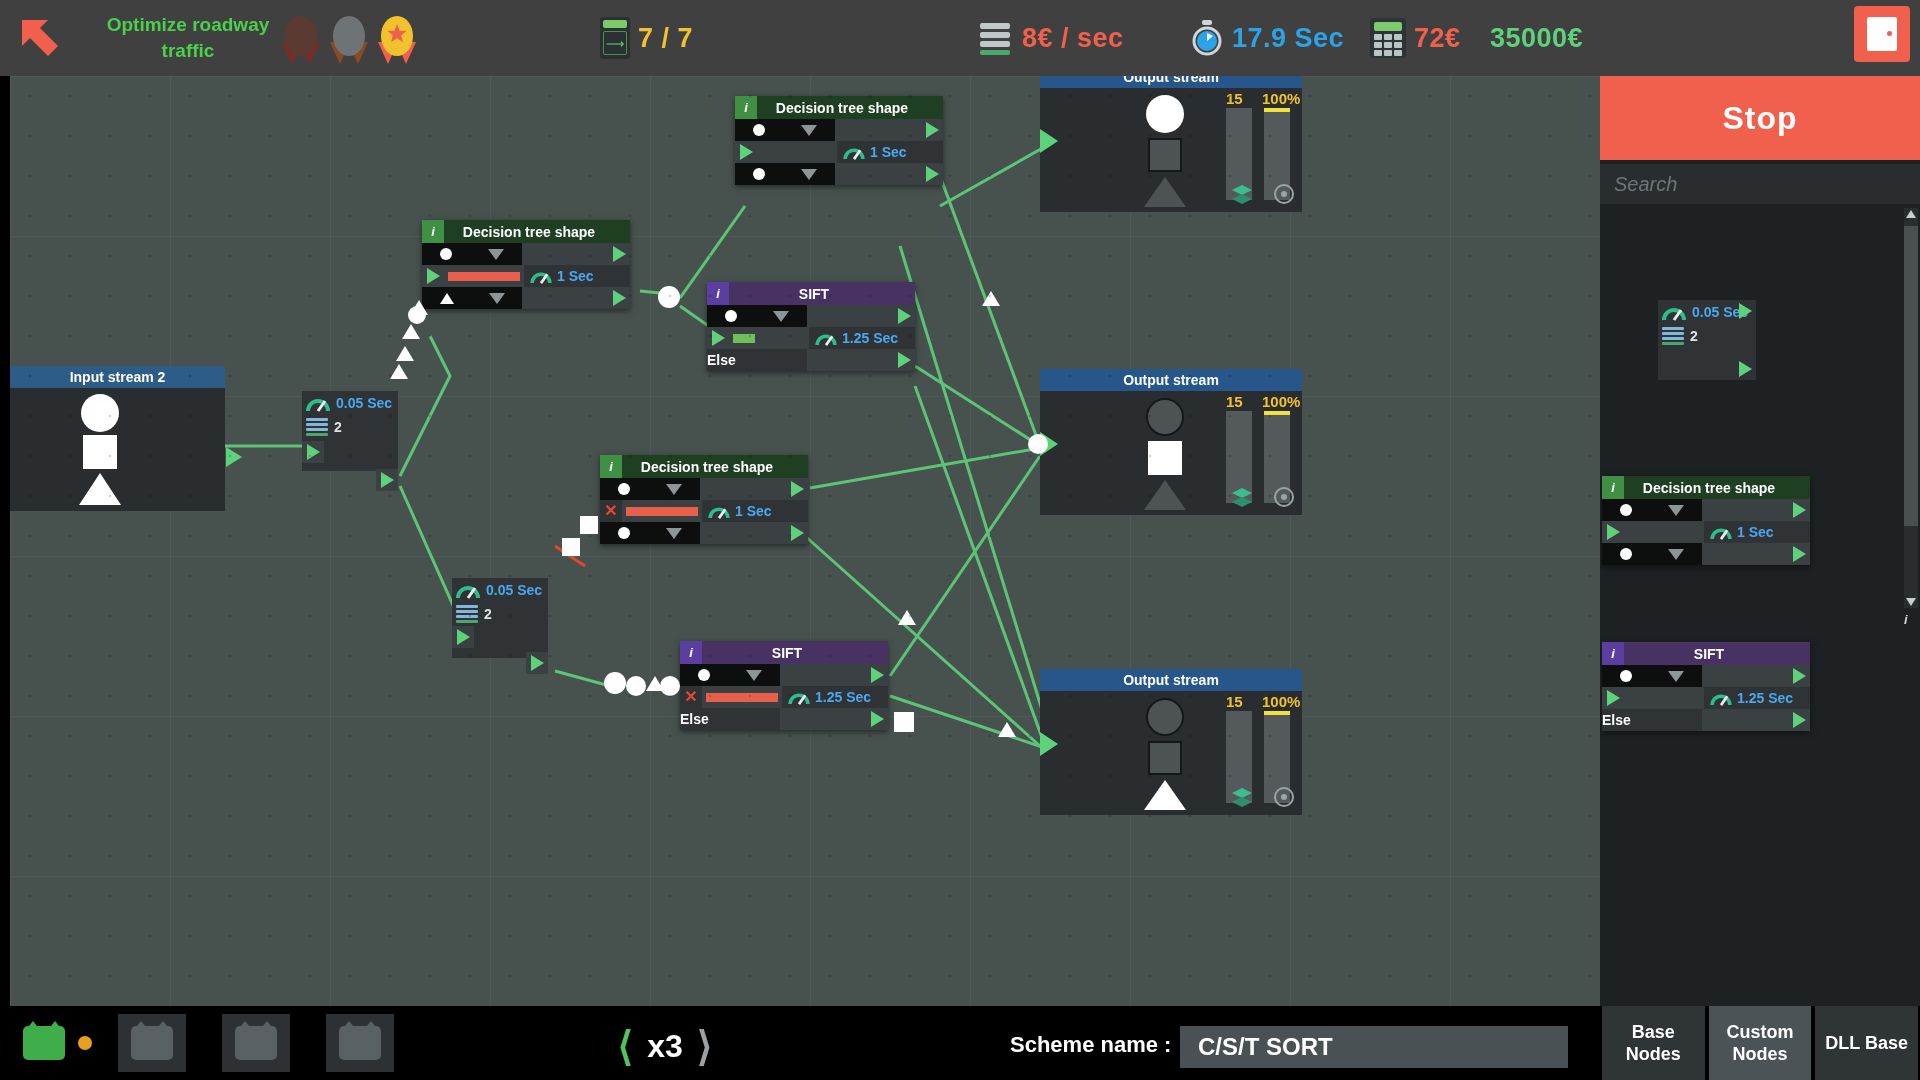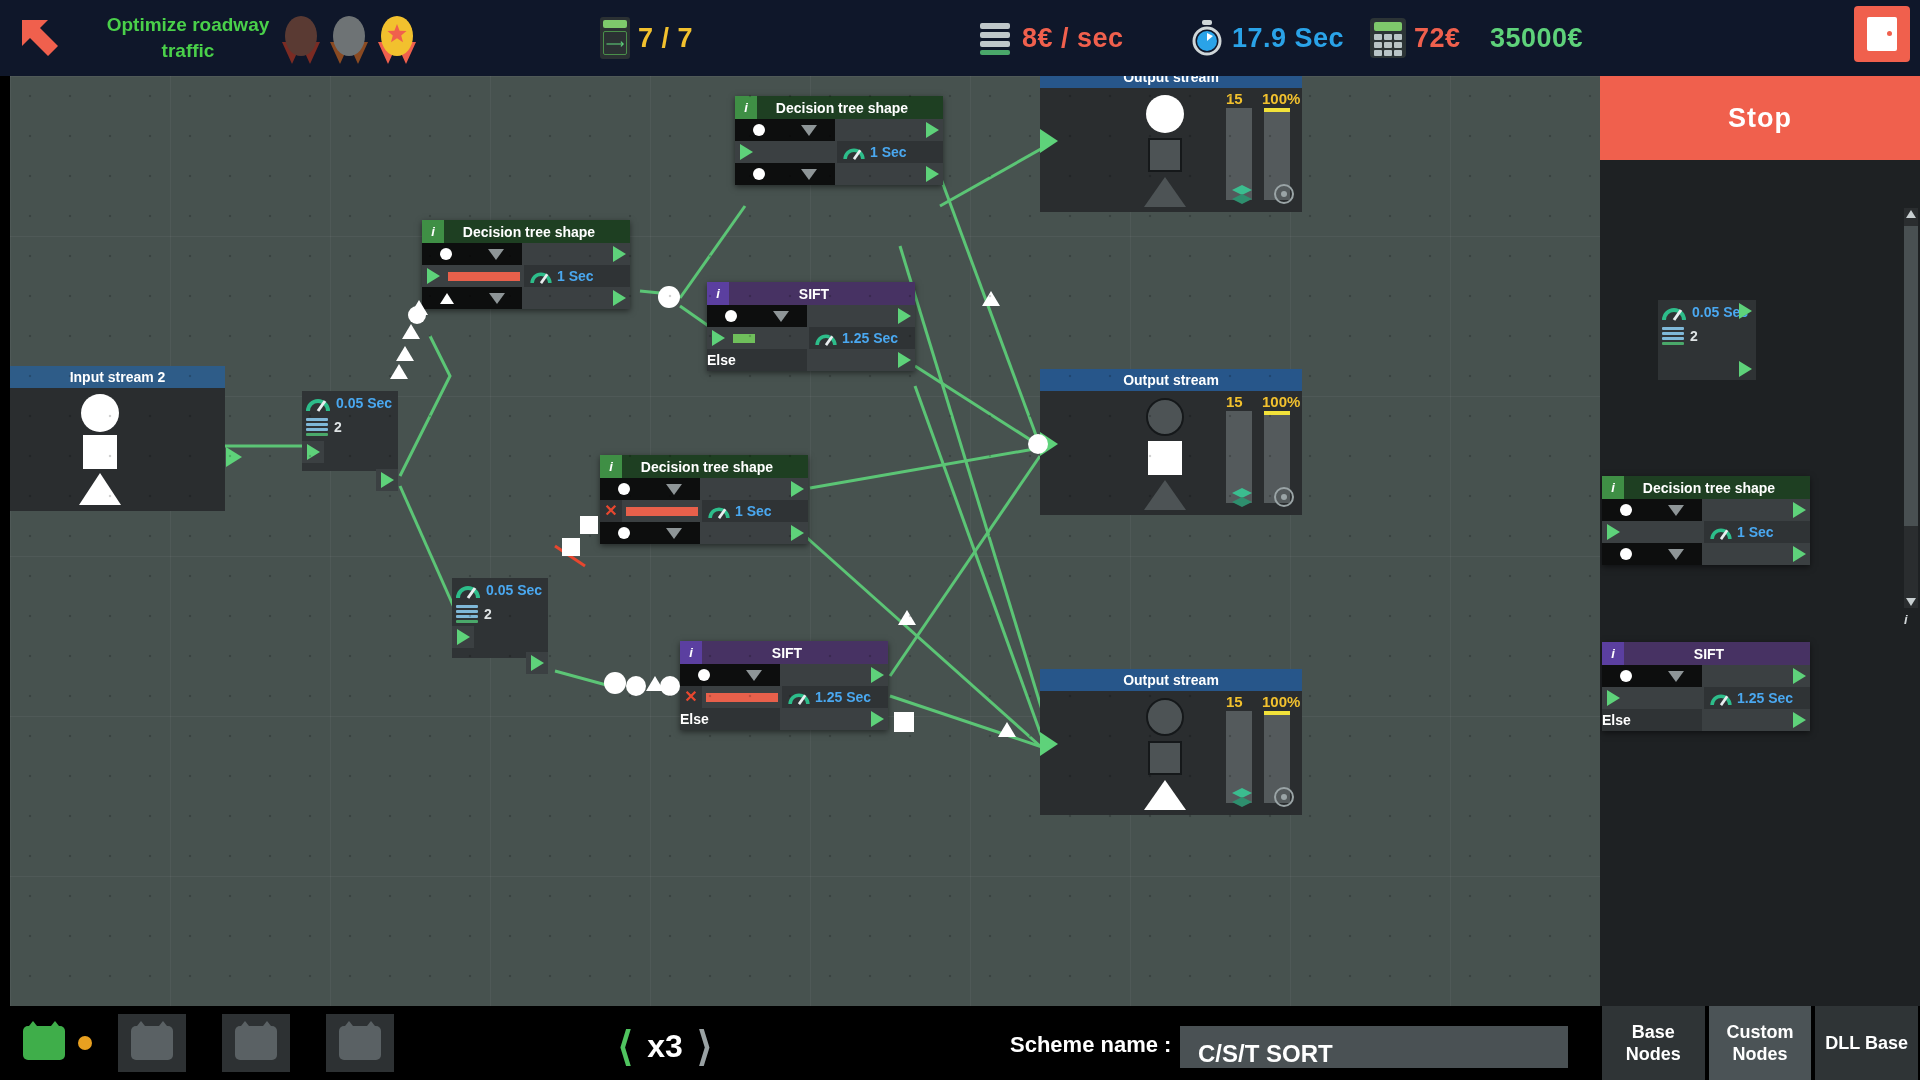--- a/index.html
+++ b/index.html
@@ -5,21 +5,21 @@
   * { box-sizing: border-box; margin:0; padding:0; }
   body {
     width:1920px; height:1080px; overflow:hidden;
     background:#000; color:#fff;
     font-family:"Liberation Sans", sans-serif;
     -webkit-font-smoothing:antialiased;
   }
   #app { position:relative; width:1920px; height:1080px; }
 
   
-  .topbar{ position:absolute; left:0; top:0; width:1920px; height:76px; background:#0f172a; }
+  .topbar{ position:absolute; left:0; top:0; width:1920px; height:76px; background:#404040; }
   .back-arrow{ position:absolute; left:18px; top:16px; width:46px; height:46px; }
   .mission-title{
     position:absolute; left:98px; top:12px; width:180px;
     color:#4ad04a; font-weight:bold; font-size:19px; line-height:26px;
     text-align:center;
   }
   .medals{ position:absolute; left:280px; top:12px; width:170px; height:52px; }
   .medal{ position:absolute; top:4px; width:42px; height:52px; }
   .medal .ribbonL,.medal .ribbonR{ position:absolute; top:26px; width:0;height:0;
     border-left:10px solid transparent;border-right:10px solid transparent; }
@@ -101,21 +101,21 @@
   
   .tok{ position:absolute; }
   .tok.c{ border-radius:50%; background:#fff; }
   .tok.s{ background:#fff; }
   .tok.t{ width:0;height:0;border-left:9px solid transparent;border-right:9px solid transparent;border-bottom:15px solid #fff; }
 
   
   .rpanel{ position:absolute; left:1600px; top:76px; width:320px; height:930px; background:#1e2123; }
   .stopbtn{ position:absolute; left:0; top:0; width:320px; height:84px; background:#f0604d;
     display:flex; align-items:center; justify-content:center; }
-  .stopbtn span{ font-size:27px; font-weight:bold; color:#fff; letter-spacing:1px; }
+  .stopbtn span{ font-size:32px; font-weight:bold; color:#fff; letter-spacing:1px; }
   .searchbox{ position:absolute; left:0; top:88px; width:320px; height:40px; background:#2a2d2f;
     display:flex; align-items:center; padding:0 14px; }
   .searchbox span{ color:#6d7578; font-size:20px; font-style:italic; }
   .palette{ position:absolute; left:0; top:130px; width:320px; height:690px; overflow:hidden; }
   .pitem{ position:absolute; }
   .pinfo{ position:absolute; color:#cfd4d6; font-size:13px; font-weight:bold; font-style:italic; }
   .scrollbar{ position:absolute; right:2px; top:132px; width:14px; height:400px; background:#2a2d2f; }
   .scrollbar .thumb{ position:absolute; left:0; top:18px; width:14px; height:300px; background:#495052; }
   .scrollbar .up,.scrollbar .dn{ position:absolute; left:2px; width:0;height:0;
     border-left:5px solid transparent;border-right:5px solid transparent; }
@@ -133,21 +133,21 @@
   .cat .ear{ position:absolute; top:-5px; width:0;height:0;
     border-left:8px solid transparent;border-right:8px solid transparent; }
   .cat .face{ position:absolute; inset:0; border-radius:5px; }
   .dotind{ position:absolute; left:78px; top:30px; width:14px; height:14px; border-radius:50%; background:#e8a020; }
   .speed{ position:absolute; left:580px; top:16px; width:170px; height:48px;
     display:flex; align-items:center; justify-content:center; gap:14px; }
   .chev{ font-size:40px; font-weight:bold; }
   .speed .x{ font-size:32px; font-weight:bold; color:#fff; }
   .schemelbl{ position:absolute; left:1010px; top:26px; font-size:22px; font-weight:bold; color:#fff; }
   .schemefield{ position:absolute; left:1180px; top:20px; width:388px; height:42px;
-    background:#4a5154; display:flex; align-items:flex-end; padding-left:18px; }
+    background:#4a5154; display:flex; align-items:center; padding-left:18px; }
   .schemefield span{ font-size:24px; font-weight:bold; color:#fff; }
 </style>
 </head>
 <body>
 
 <div id="app">
 
   <div class="topbar">
     <svg class="back-arrow" viewBox="0 0 46 46">
       <path d="M4 4 L30 4 L22 12 L40 30 L30 40 L12 22 L4 30 Z" fill="#f0604d"></path>
@@ -636,20 +636,23 @@
     <div class="tok t" style="left:972px;top:215px"></div>
     <div class="tok t" style="left:888px;top:534px"></div>
     <div class="tok t" style="left:988px;top:646px"></div>
     <div class="tok c" style="left:1018px;top:358px;width:20px;height:20px"></div>
   </div>
 
   <div class="rpanel">
     <div class="stopbtn">
       <span>Stop</span>
     </div>
+    <div class="searchbox">
+      <span>Search</span>
+    </div>
 
     <div class="palette">
       <div class="pinfo" style="left:304px;top:74px">i</div>
       <div class="mininode pitem" style="left:58px;top:94px;width:98px;height:80px">
         <div class="line">
           <svg style="width:24px;height:18px" viewBox="0 0 24 18">
             <path d="M2 17 A10 10 0 0 1 22 17" fill="none" stroke="#2dbd8a" stroke-width="4"></path>
             <path d="M12 17 L19 7" stroke="#e9eef0" stroke-width="3"></path>
           </svg>
           <span class="gtxt">0.05 Sec</span>

